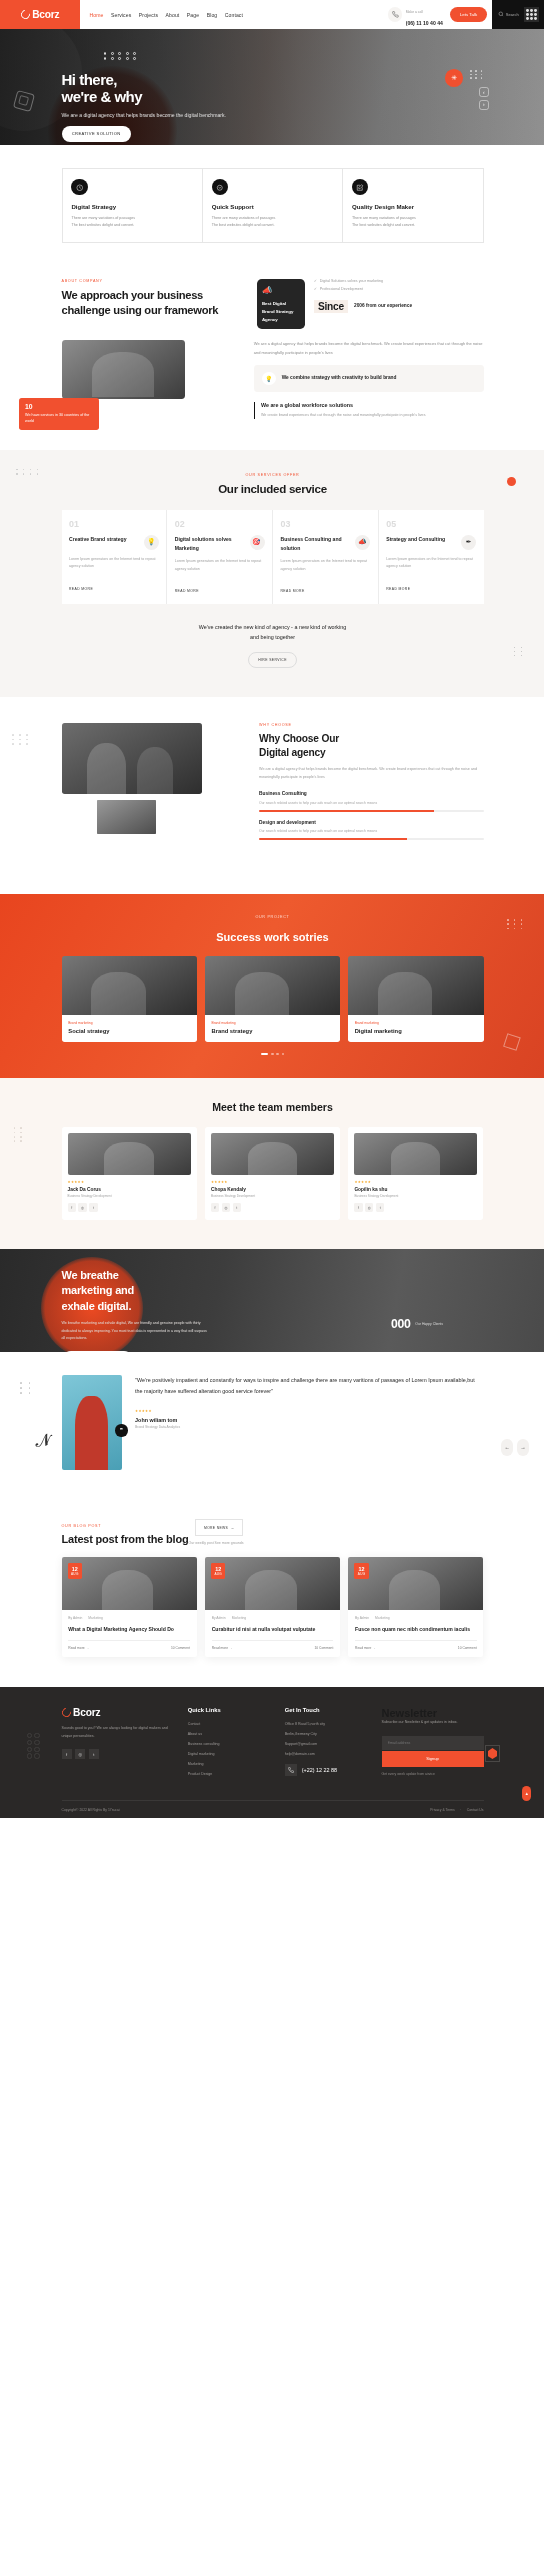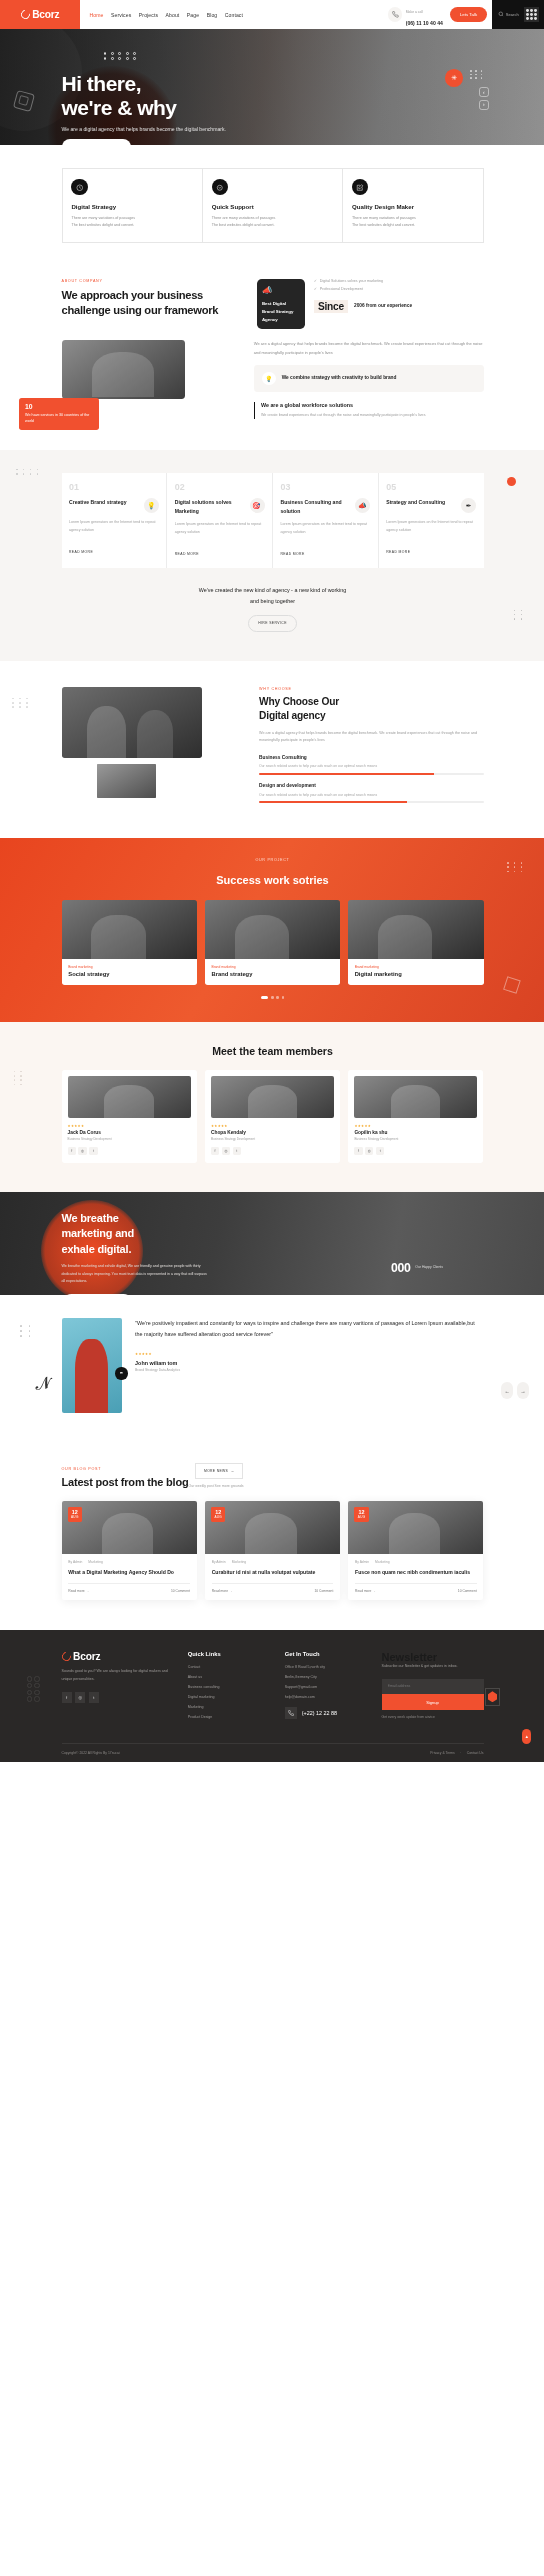--- a/index.html
+++ b/index.html
@@ -33,21 +33,21 @@
   
   .hero { height:116px; position:relative; overflow:hidden;
     background:linear-gradient(100deg,#3a3a3a 0%,#555 30%,#6d6460 48%,#8a8a8a 70%,#9a9a9a 100%); }
   .hero .ov-red { position:absolute; left:48px; top:37px; width:129px; height:129px; border-radius:50%;
     background:radial-gradient(circle,#e8401f 0%,rgba(200,50,20,.55) 62%, rgba(0,0,0,0) 72%); mix-blend-mode:multiply; }
   .hero .ov-dark { position:absolute; inset:0; background:linear-gradient(90deg,rgba(10,10,10,.62),rgba(30,30,30,.25) 55%,rgba(60,60,60,.1)); }
   .hero .blob { position:absolute; left:-34px; top:-13.6px; width:116px; height:116px; border-radius:50%; background:rgba(255,255,255,.07); }
   .hero-content { position:relative; z-index:4; padding-top:23px; }
   .dots-grid { display:grid; grid-template-columns:repeat(5,4.8px); gap:2.7px; margin-bottom:12.3px; margin-left:42px; }
   .dots-grid i { width:2.7px; height:2.7px; border:0.5px solid rgba(255,255,255,.8); border-radius:50%; }
-  .hero h1 { color:#fff; font-size:21px; line-height:1.13; font-weight:700; letter-spacing:-0.5px; }
+  .hero h1 { color:#fff; font-size:15px; line-height:1.13; font-weight:700; letter-spacing:-0.5px; }
   .hero p { color:#e3e3e3; font-size:5.1px; margin-top:6.1px; }
   .btn-hero { margin-top:7.5px; background:#fff; color:#1b1b1b; font-size:4.1px; letter-spacing:0.4px;
     padding:5.4px 10.2px; border-radius:13.6px; border:none; }
   .hero-sq { position:absolute; left:15px; top:63px; width:17.7px; height:17.7px; border:0.7px solid rgba(255,255,255,.35);
     transform:rotate(15deg); border-radius:3.4px; }
   .hero-sq:after { content:""; position:absolute; inset:3.4px; border:0.7px solid rgba(255,255,255,.3); border-radius:2px; }
   .hero-arrow { position:absolute; right:82px; top:40px; width:17.7px; height:17.7px; background:#f1502f; border-radius:50%;
     display:flex; align-items:center; justify-content:center; color:#fff; font-size:6.8px; }
   .hero-ctrl { position:absolute; right:56px; top:58px; display:flex; flex-direction:column; gap:2.7px; }
   .hero-ctrl b { width:10.2px; height:10.2px; border:0.7px solid rgba(255,255,255,.45); border-radius:2.7px; color:#fff;
@@ -117,21 +117,21 @@
   .svc-foot p { font-size:5.4px; line-height:1.9; font-weight:500; }
   .btn-outline { margin-top:8.9px; border:0.7px solid #ddd; background:transparent; font-size:3.4px;
     letter-spacing:0.4px; padding:5.4px 9.5px; border-radius:13.6px; color:#333; }
   .svc-dot { position:absolute; right:29px; top:27px; width:8.9px; height:8.9px; border-radius:50%; background:#f1502f; }
   .svc-sqdots { position:absolute; left:16.3px; top:19px; display:grid; grid-template-columns:repeat(4,4.1px); gap:2.7px; }
   .svc-sqdots i { width:1.4px; height:1.4px; background:#ccc; border-radius:50%; }
   .svc-rdots { position:absolute; right:20.4px; bottom:41px; display:grid; grid-template-columns:repeat(2,4.1px); gap:2.7px; }
   .svc-rdots i { width:1.4px; height:1.4px; background:#bbb; border-radius:50%; }
 
   
-  .why { padding:26px 0 26px; background:#fff; position:relative; }
+  .why { padding:26px 0 46px; background:#fff; position:relative; }
   .why-row { display:flex; gap:13.6px; }
   .why-imgs { width:184px; }
   .why-img-top { width:140px; height:71px; border-radius:2.7px; background:linear-gradient(150deg,#6d6d6d,#2e2e2e); position:relative; overflow:hidden; }
   .why-img-top:after { content:""; position:absolute; left:18%; top:28%; width:28%; height:72%; border-radius:45% 45% 0 0; background:rgba(255,255,255,.18); }
   .why-img-top:before { content:""; position:absolute; left:54%; top:33%; width:26%; height:67%; border-radius:45% 45% 0 0; background:rgba(255,255,255,.13); }
   .why-img-bot { width:63px; height:38px; border-radius:2.7px; background:linear-gradient(150deg,#9a9a9a,#4d4d4d);
     margin-top:4.1px; margin-left:33px; border:2px solid #fff; }
   .why-txt { flex:1; }
   .why-txt h2 { font-size:10.2px; font-weight:700; line-height:1.35; letter-spacing:-0.2px; }
   .why-txt .lead { font-size:3.7px; color:#9a9a9a; line-height:2.1; margin:6.8px 0 9.5px; }
@@ -462,20 +462,24 @@
     <div class="svc-dot"></div>
     <div class="svc-rdots">
         <i></i>
         <i></i>
         <i></i>
         <i></i>
         <i></i>
         <i></i>
       </div>
     <div class="container">
+      <div class="sec-center">
+        <div class="eyebrow">OUR SERVICES OFFER</div>
+        <h2>Our included service</h2>
+      </div>
       <div class="svc-row">
         <div class="svc-card">
           <div class="svc-num">01</div>
           <div class="svc-head">
             <h3>Creative Brand strategy</h3>
             <span class="svc-ico">💡</span>
           </div>
           <p>Lorem Ipsum generators on the Internet tend to repeat agency solution</p>
           <a class="readmore">READ MORE</a>
         </div>

